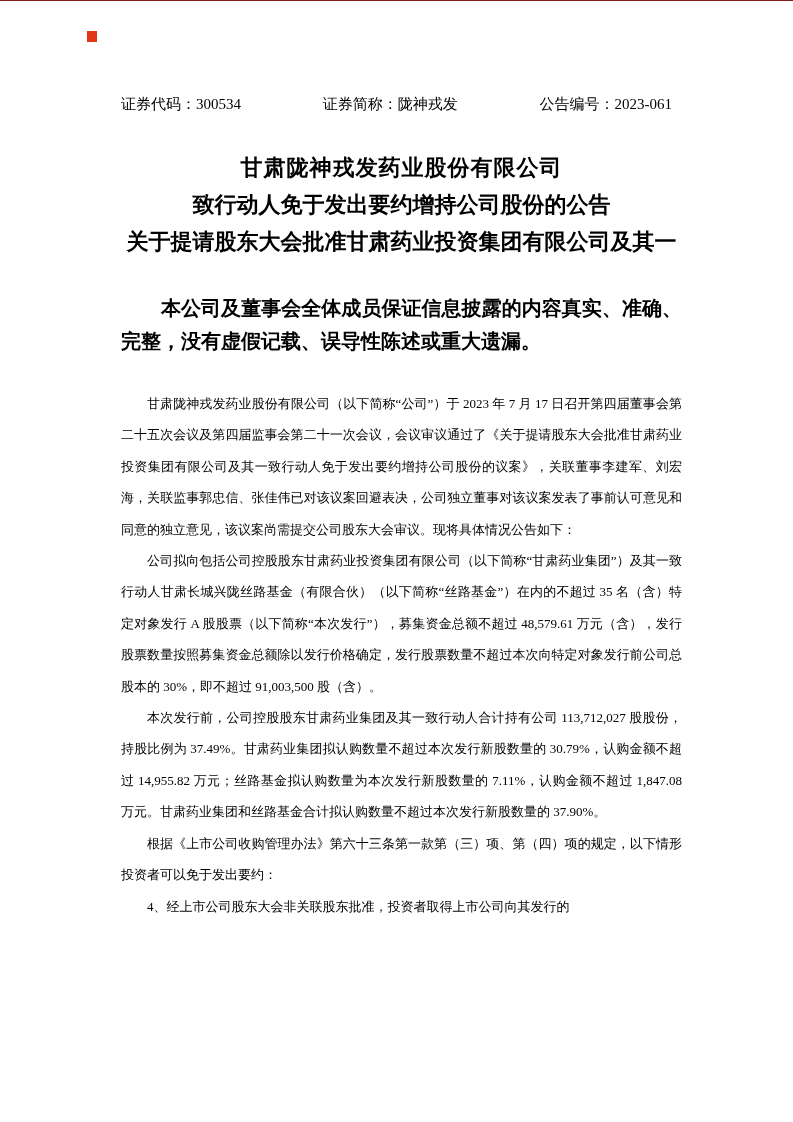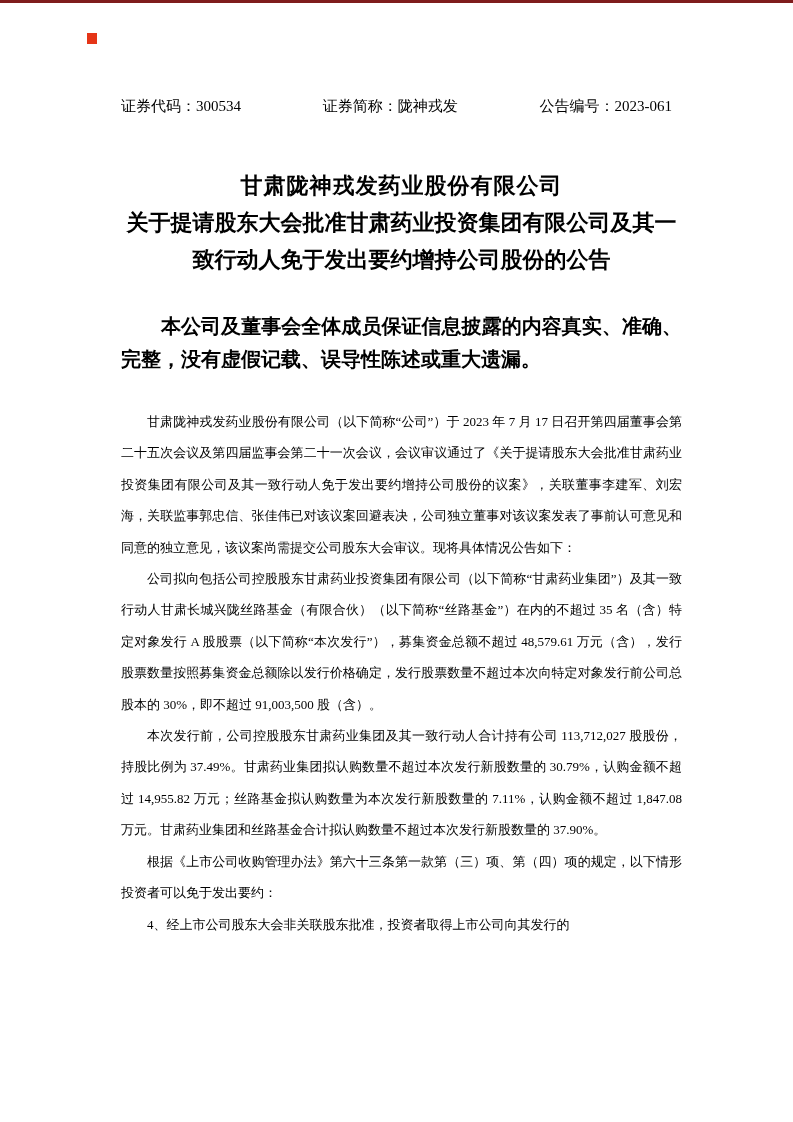--- a/index.html
+++ b/index.html
@@ -8,40 +8,40 @@
     width: 793px; height: 1122px;
     background: #ffffff;
     font-family: "Liberation Serif", "DejaVu Serif", serif;
     color: #000000;
     overflow: hidden;
   }
   .page {
     position: relative;
     width: 793px; height: 1122px;
     background: #ffffff;
-    border-top: 3px solid #7f1d1d;
+    border-top: 1px solid #7f1d1d;
   }
   .red-mark {
     position: absolute;
     left: 87px; top: 30px;
     width: 10px; height: 11px;
     background: #e53517;
   }
   .doc-header {
     position: absolute;
     top: 93px; left: 121px; width: 551px;
     display: flex;
     justify-content: space-between;
     font-size: 15px; line-height: 20px;
     font-family: "Liberation Serif", "DejaVu Serif", serif;
     white-space: nowrap;
   }
   .doc-body {
     position: absolute;
-    top: 164px; left: 121px; width: 561px;
+    top: 148px; left: 121px; width: 561px;
   }
   .company-name {
     margin: 0;
     font-family: "Liberation Sans", "DejaVu Sans", sans-serif;
     font-weight: bold;
     font-size: 22px; line-height: 37px;
     text-align: center;
     letter-spacing: 1px;
   }
   .announcement-title {
@@ -79,23 +79,23 @@
   <div class="doc-header">
     <span>证券代码：300534</span>
     <span>证券简称：陇神戎发</span>
     <span>公告编号：2023-061</span>
   </div>
 
   <div class="doc-body">
 
     <h1 class="company-name">甘肃陇神戎发药业股份有限公司</h1>
 
+    <div class="announcement-title">致行动人免于发出要约增持公司股份的公告</div>
+
     <div class="announcement-title">关于提请股东大会批准甘肃药业投资集团有限公司及其一</div>
-
-    <div class="announcement-title">致行动人免于发出要约增持公司股份的公告</div>
 
     <p class="declaration">本公司及董事会全体成员保证信息披露的内容真实、准确、完整，没有虚假记载、误导性陈述或重大遗漏。</p>
 
     <p class="body-para first">甘肃陇神戎发药业股份有限公司（以下简称“公司”）于 2023 年 7 月 17 日召开第四届董事会第二十五次会议及第四届监事会第二十一次会议，会议审议通过了《关于提请股东大会批准甘肃药业投资集团有限公司及其一致行动人免于发出要约增持公司股份的议案》，关联董事李建军、刘宏海，关联监事郭忠信、张佳伟已对该议案回避表决，公司独立董事对该议案发表了事前认可意见和同意的独立意见，该议案尚需提交公司股东大会审议。现将具体情况公告如下：</p>
 
     <p class="body-para">公司拟向包括公司控股股东甘肃药业投资集团有限公司（以下简称“甘肃药业集团”）及其一致行动人甘肃长城兴陇丝路基金（有限合伙）（以下简称“丝路基金”）在内的不超过 35 名（含）特定对象发行 A 股股票（以下简称“本次发行”），募集资金总额不超过 48,579.61 万元（含），发行股票数量按照募集资金总额除以发行价格确定，发行股票数量不超过本次向特定对象发行前公司总股本的 30%，即不超过 91,003,500 股（含）。</p>
 
     <p class="body-para">本次发行前，公司控股股东甘肃药业集团及其一致行动人合计持有公司 113,712,027 股股份，持股比例为 37.49%。甘肃药业集团拟认购数量不超过本次发行新股数量的 30.79%，认购金额不超过 14,955.82 万元；丝路基金拟认购数量为本次发行新股数量的 7.11%，认购金额不超过 1,847.08 万元。甘肃药业集团和丝路基金合计拟认购数量不超过本次发行新股数量的 37.90%。</p>
 
     <p class="body-para">根据《上市公司收购管理办法》第六十三条第一款第（三）项、第（四）项的规定，以下情形投资者可以免于发出要约：</p>

